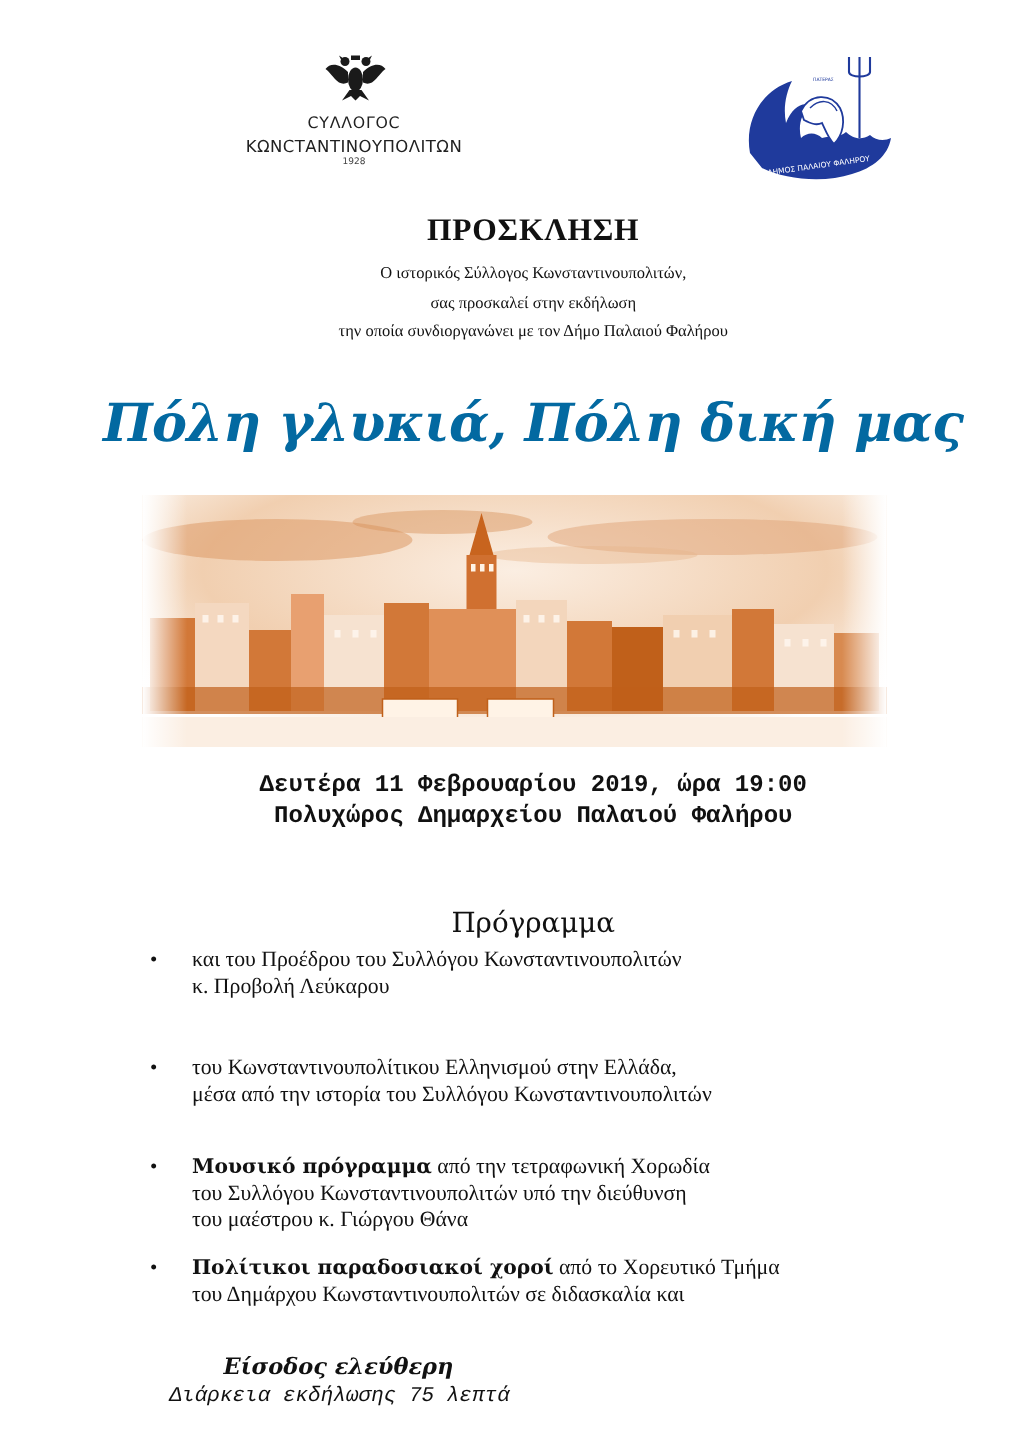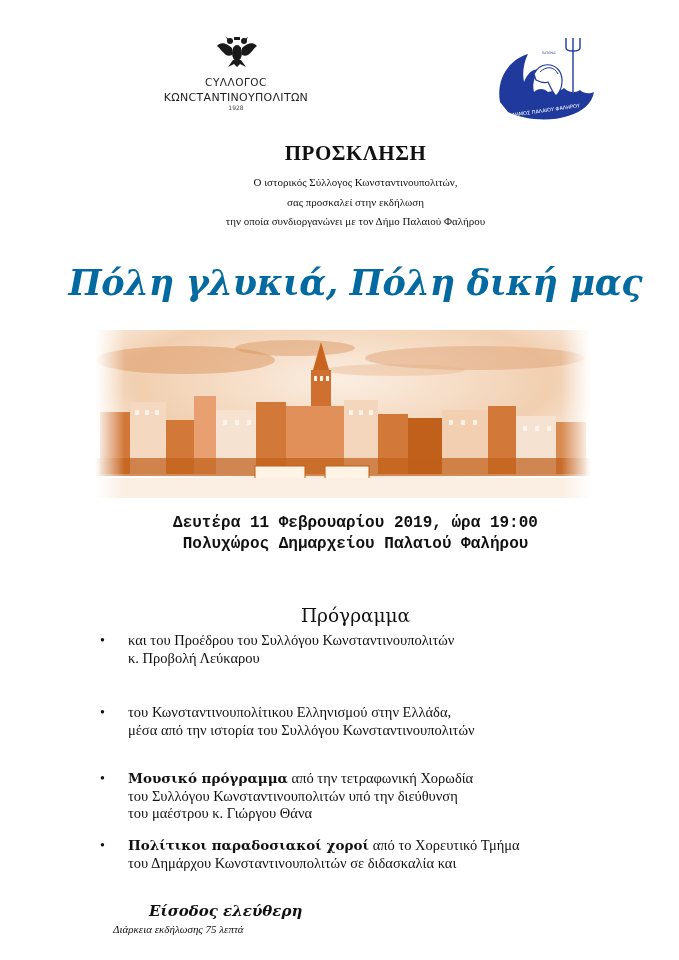--- a/index.html
+++ b/index.html
@@ -30,21 +30,21 @@
   .bullet-item .dot { position: absolute; left: 0; top: 0; font-size: 14px; }
   .bullet-item .txt { margin-left: 28px; }
   .bullet-item .bold { font-family: "DejaVu Serif", serif; font-weight: bold; font-size: 13.5px; }
   .bullet-item .line { white-space: nowrap; }
   #item0 { top: 632px; }
   #item1 { top: 704px; }
   #item2 { top: 770px; }
   #item3 { top: 837px; }
 
   #free-entry { left: 113px; top: 902px; font-family: "DejaVu Serif", serif; font-style: italic; font-weight: bold; font-size: 15px; margin-left: 36px; }
-  #duration { left: 113px; top: 923px; font-family: Liberation Serif, serif; font-style: italic; font-size: 11px; }
+  #duration { left: 113px; top: 923px; font-family: Liberation Mono, monospace; font-style: italic; font-size: 14px; }
 </style>
 </head>
 <body>
 
 <div id="logo-left" class="abs">
   <svg id="eagle" viewBox="0 0 42 32">
     <g fill="#1a1a1a">
       <ellipse cx="21" cy="17" rx="5" ry="8"></ellipse>
       <path d="M16 12 C10 6 4 6 1 10 C4 12 6 16 10 19 C12 20 14 20 16 19 Z"></path>
       <path d="M26 12 C32 6 38 6 41 10 C38 12 36 16 32 19 C30 20 28 20 26 19 Z"></path>

